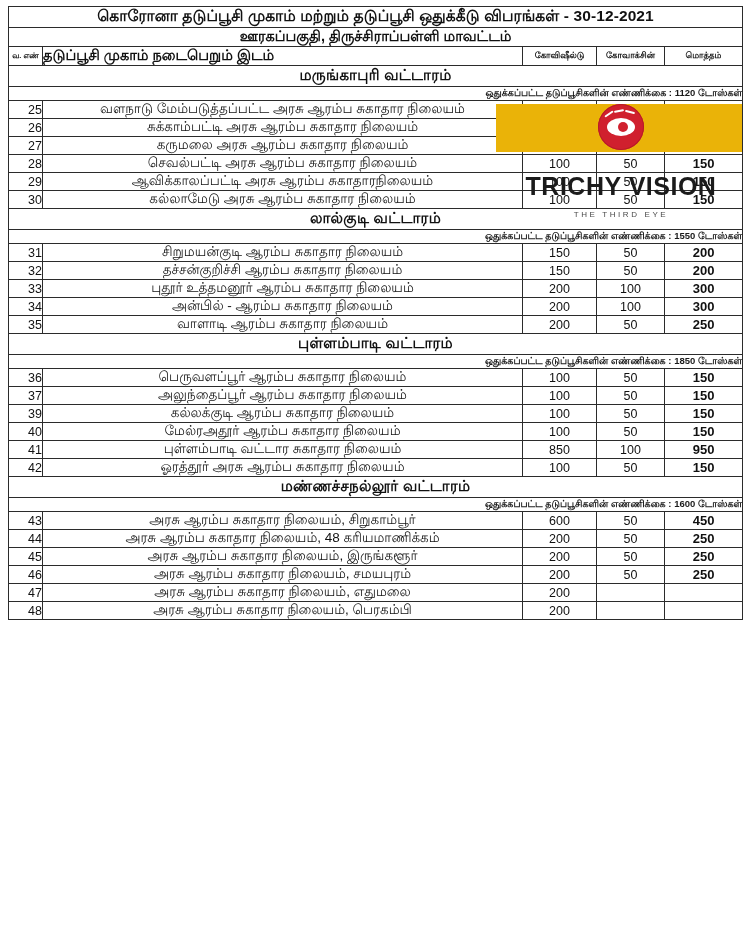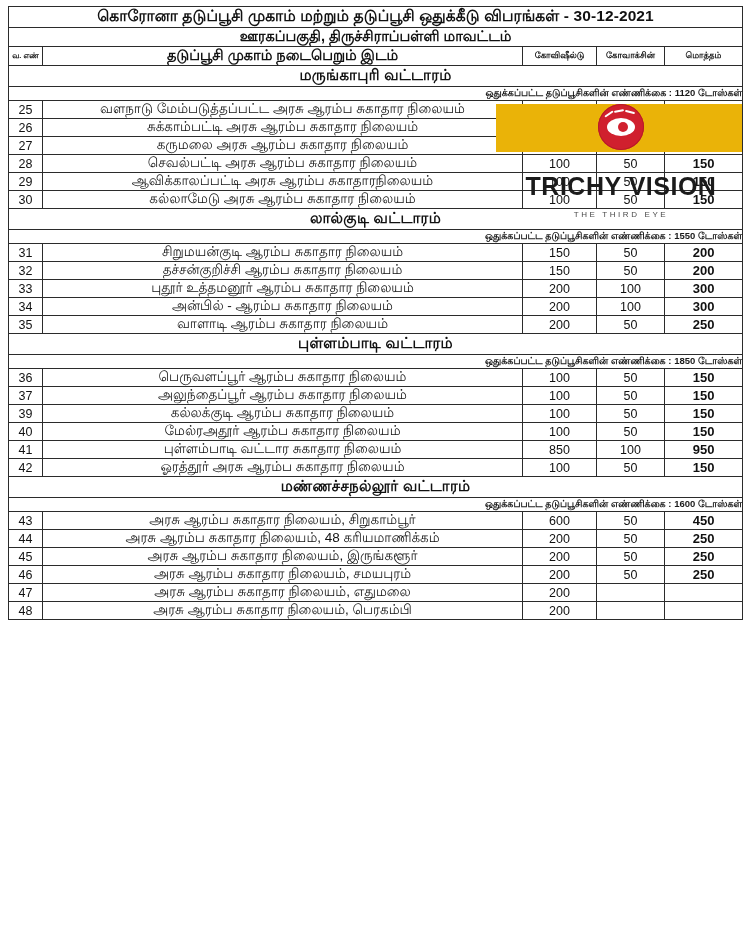--- a/index.html
+++ b/index.html
@@ -54,21 +54,20 @@
 
   .head-sno {
     text-align: center;
     font-size: 7.5px;
     font-weight: bold;
     line-height: 1.15;
     padding: 2px 1px;
     vertical-align: middle;
   }
   .head-place {
-    text-align: center;
     font-size: 14.5px;
     font-weight: bold;
     padding: 8px 4px;
     vertical-align: middle;
   }
   .head-vert {
     text-align: center;
     font-size: 8.5px;
     font-weight: bold;
     vertical-align: middle;
@@ -85,21 +84,21 @@
   }
   .block-sub {
     text-align: right;
     font-size: 9.5px;
     font-weight: bold;
     padding: 3px 4px 4px 4px;
     color: #1a1a1a;
   }
 
   td.sno {
-    text-align: center;
+    text-align: right;
     font-size: 12.5px;
     padding: 3px 1px;
     vertical-align: middle;
   }
   td.place {
     text-align: center;
     font-size: 13.5px;
     padding: 3px 6px 4px 6px;
     vertical-align: middle;
     white-space: nowrap;

